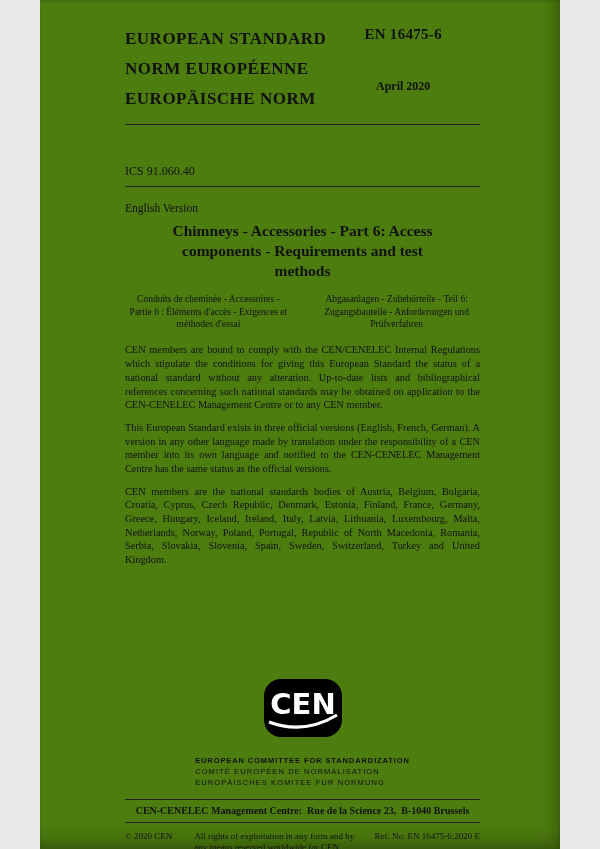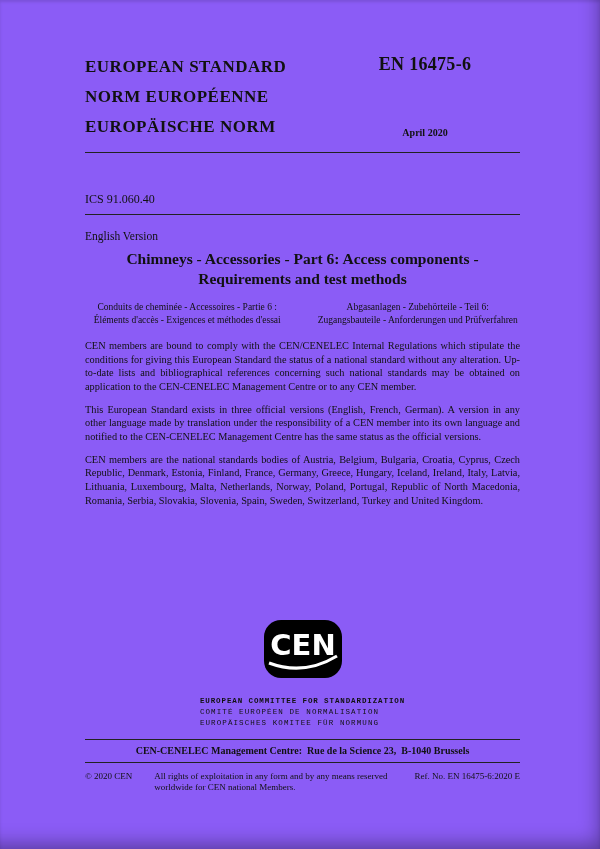--- a/index.html
+++ b/index.html
@@ -1,37 +1,37 @@
 <!DOCTYPE html>
 <html><head>
 <meta charset="utf-8">
 <style>
   html,body{margin:0;padding:0;background:#e9e9e9;}
   .page{
     position:relative;
-    width:600px;height:849px;
+    width:520px;height:849px;
     margin:0 auto;
-    background:#8b5cf6;
+    background:#4d7c0f;
     box-sizing:border-box;
-    padding:52px 80px 0 85px;
+    padding:24px 80px 0 85px;
     font-family:"Liberation Serif", serif;
     color:#111;
     overflow:hidden;
     box-shadow: inset 0 2px 3px rgba(0,0,0,.12),
                 inset -12px -16px 20px -12px rgba(0,0,0,.38);
   }
   
   .header{display:flex;justify-content:space-between;align-items:flex-start;}
   .std-name{
     font-size:17px;font-weight:bold;letter-spacing:.5px;
     line-height:30px;white-space:nowrap;
   }
   .header-right{width:190px;text-align:center;padding-top:2px;}
-  .std-number{font-size:18px;font-weight:bold;letter-spacing:.3px;}
-  .std-date{font-size:10px;font-weight:bold;margin-top:52px;}
+  .std-number{font-size:15px;font-weight:bold;letter-spacing:.3px;}
+  .std-date{font-size:12px;font-weight:bold;margin-top:36px;}
   
   .rule{border:none;border-top:1px solid #222;margin:0;}
   .rule-top{margin-top:10px;}
   .ics{font-size:12px;padding:6px 0 7px 0;margin-top:33px;}
   
   .english-version{font-size:11.5px;text-align:left;margin-top:15px;}
   .doc-title{
     font-size:15.5px;font-weight:bold;text-align:center;
     margin:7px 30px 0 30px;line-height:1.3;
   }
@@ -40,21 +40,21 @@
   
   .body-text{margin-top:13px;}
   .body-text p{
     font-size:10.3px;line-height:1.33;margin:0 0 9px 0;text-align:justify;
   }
   
   .logo-block{margin-top:112px;text-align:center;}
   .cen-logo{display:inline-block;}
   .org-lines{
     display:inline-block;text-align:left;margin-top:14px;
-    font-family:Liberation Mono, monospace;
+    font-family:Liberation Sans, sans-serif;
   }
   .org-line{font-size:7.5px;letter-spacing:1.1px;line-height:11px;white-space:nowrap;}
   .org-line-1{font-weight:bold;letter-spacing:.9px;}
   
   .mgmt-wrap{margin-top:10px;}
   .mgmt{
     font-size:10px;font-weight:bold;text-align:center;
     padding:5px 0 6px 0;white-space:pre-wrap;
   }
   

